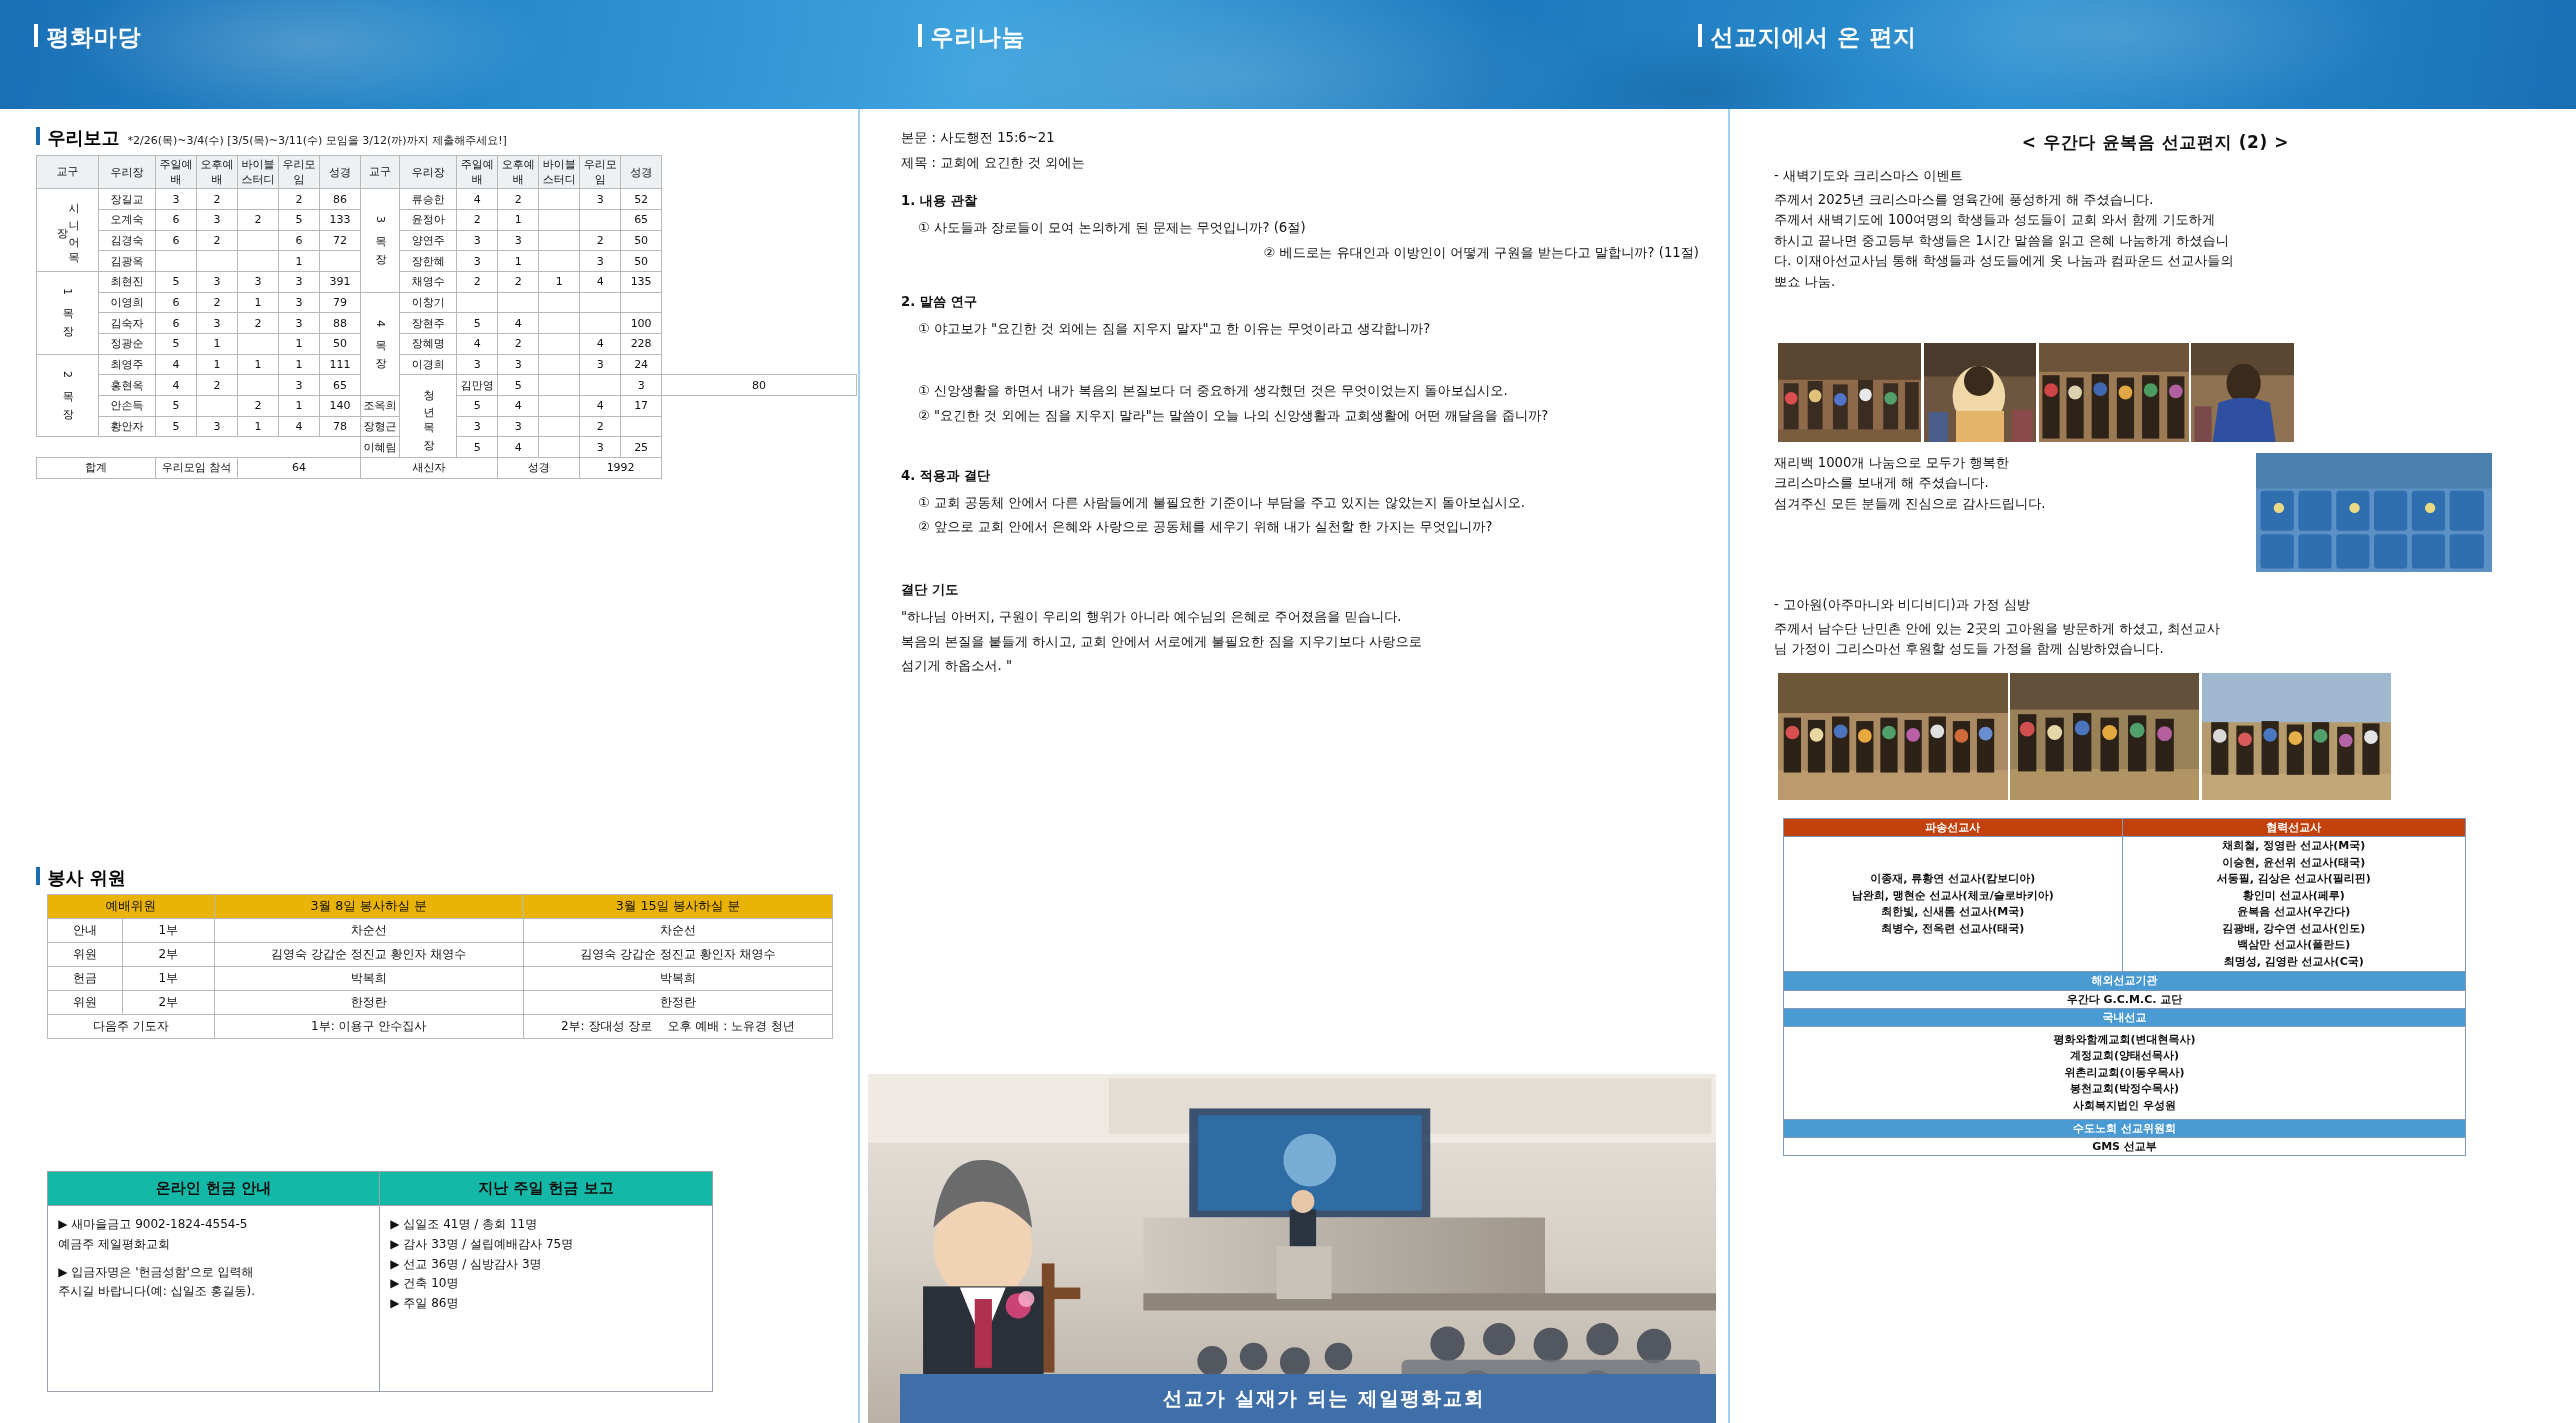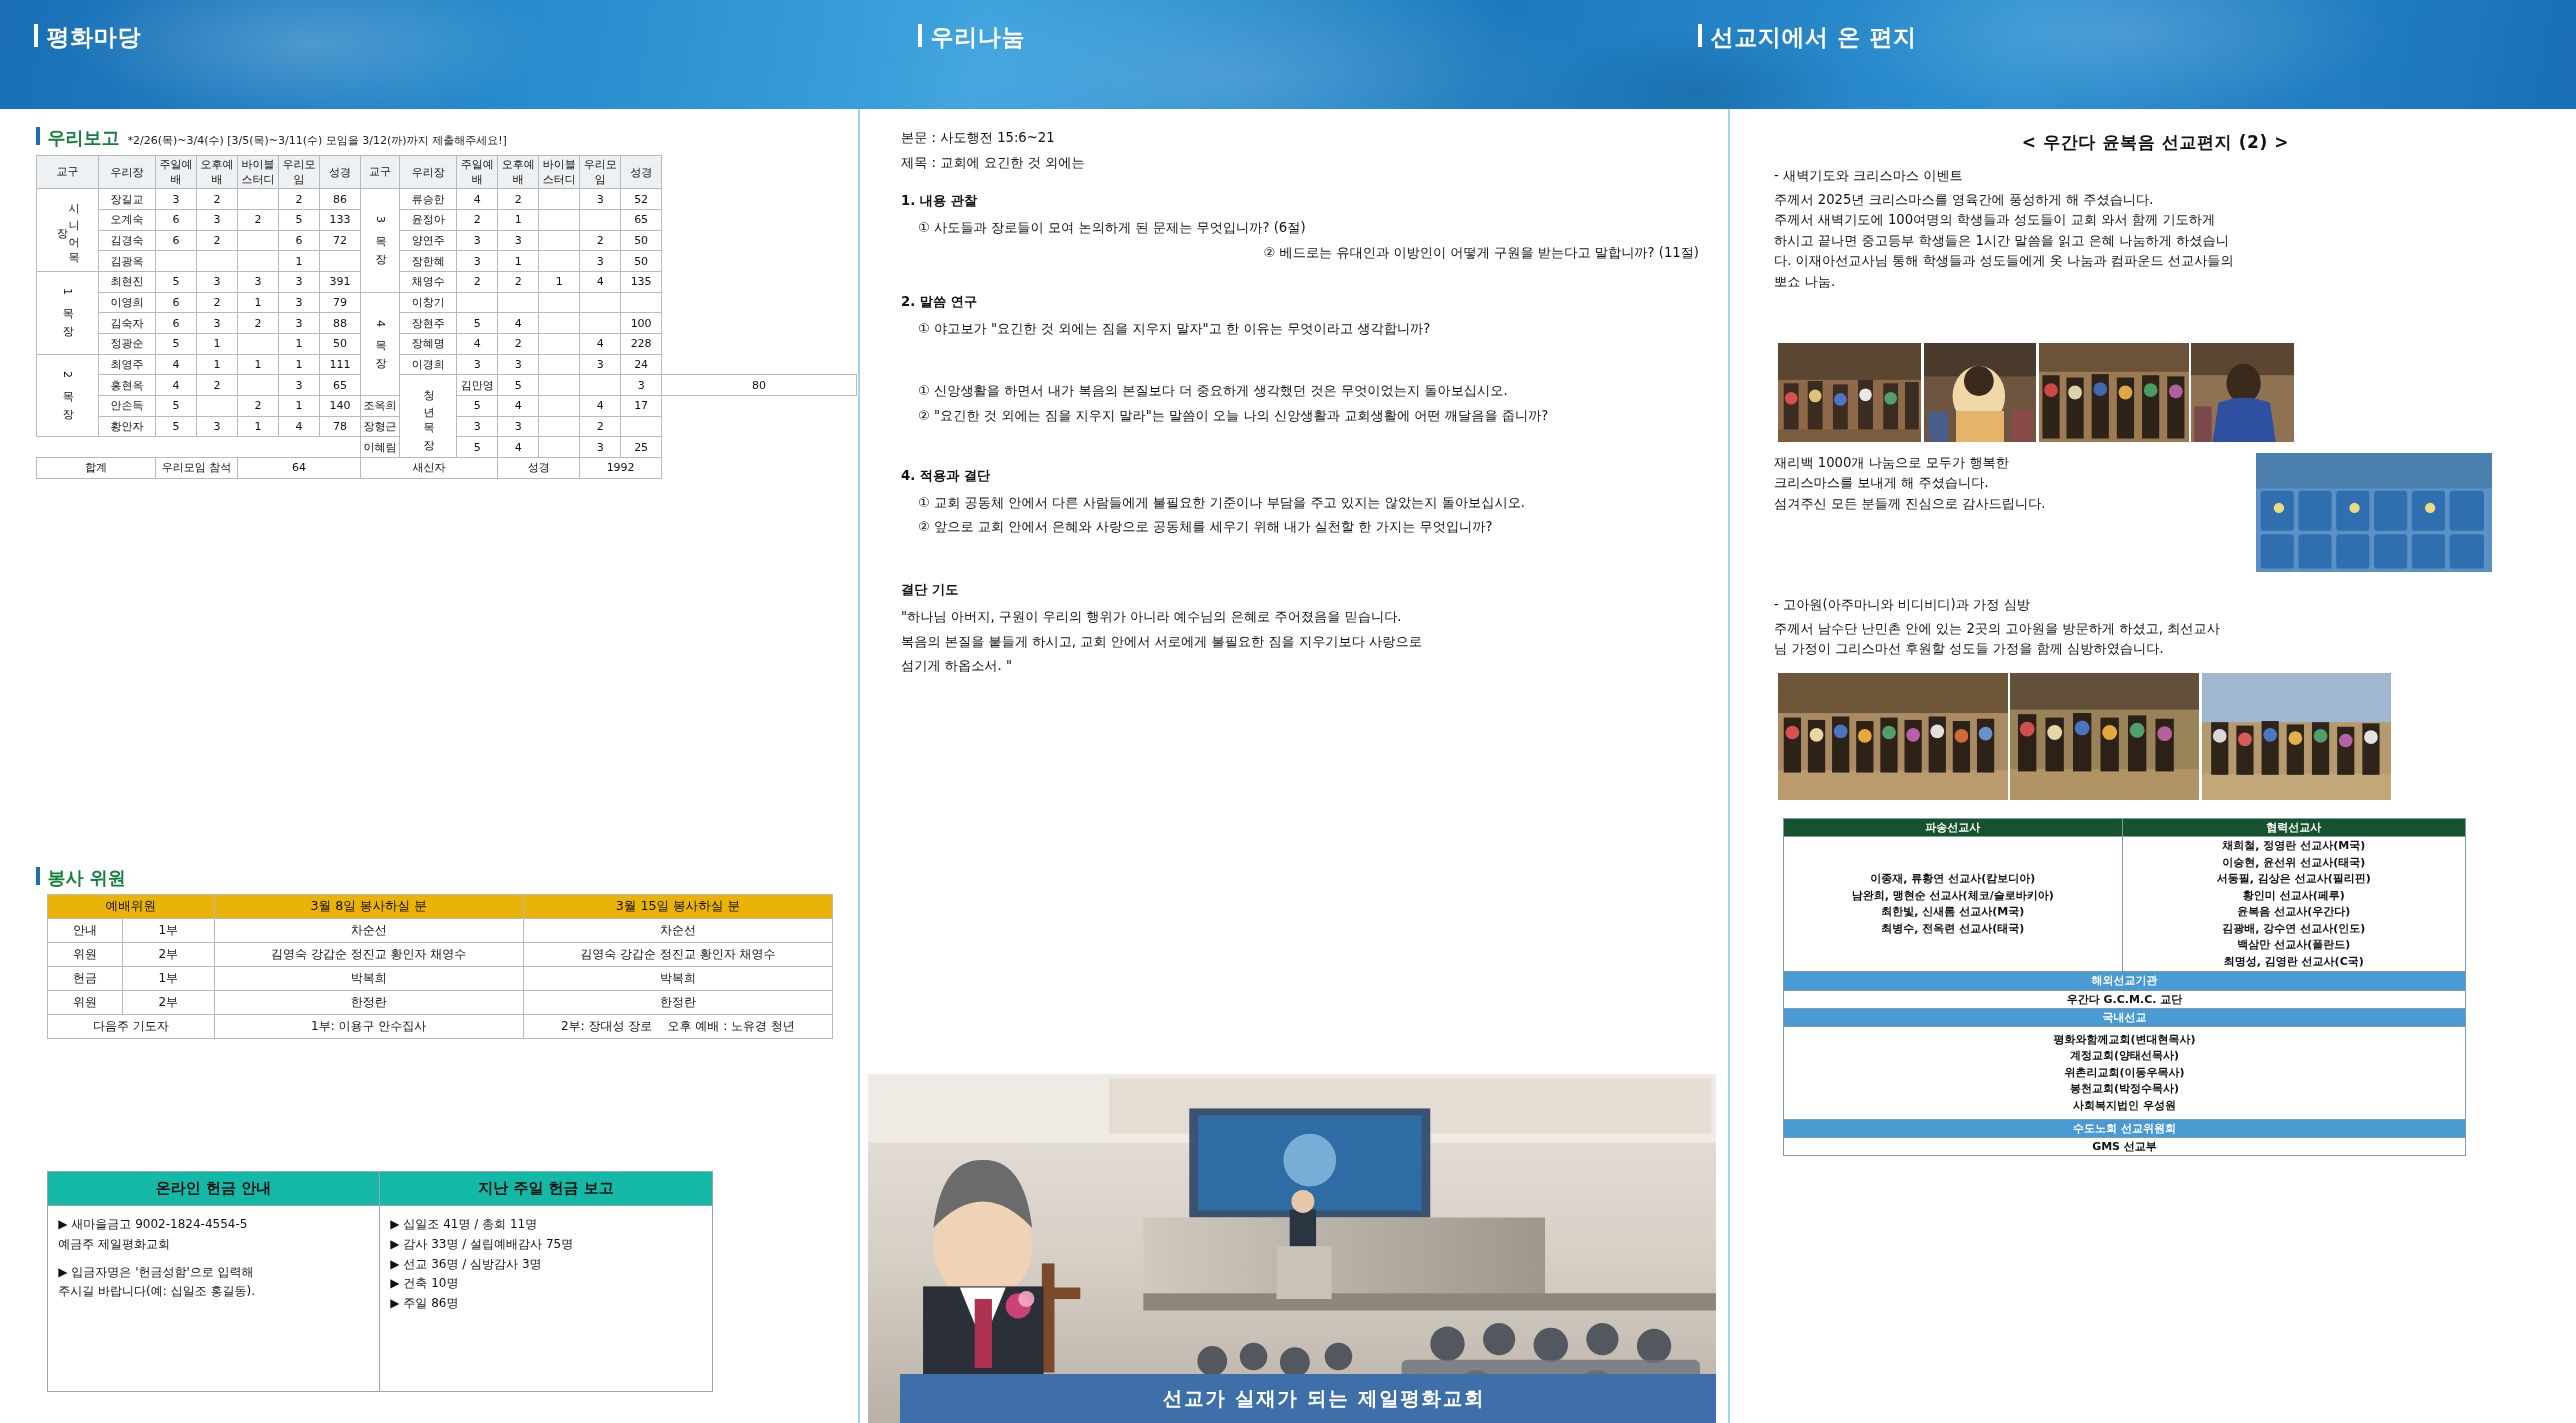--- a/index.html
+++ b/index.html
@@ -31,21 +31,21 @@
     padding-left:12.6px;
   }
   .hdr-title:before{
     content:""; position:absolute; left:0; top:2.3px; width:4px; height:23px; background:#fff;
   }
   
   .col-sep { position:absolute; width:1.7px; background:#9fd2ef; }
 
   
   .sec-head {
-    font-size:18px; font-weight:bold; color:#15803d; padding-left:11.5px; position:relative;
+    font-size:18px; font-weight:bold; color:#000000; padding-left:11.5px; position:relative;
   }
   .sec-head:before{
     content:""; position:absolute; left:0; top:1.1px; width:4px; height:18.4px; background:#1b6fb0;
   }
 
   
   table { border-collapse: collapse; }
   .tbl td, .tbl th { border:0.6px solid #b9b9b9; text-align:center; font-size:11px; padding:1.1px 1.7px; }
 
   
@@ -72,21 +72,21 @@
   .indent1 { padding-left:17px; }
   .indent2 { padding-left:33px; text-indent:-16px; }
 
   
   .right-title { text-align:center; font-size:17px; font-weight:bold; letter-spacing:0.6px; }
   .right-text { font-size:13.2px; line-height:1.55; }
 
   
   #mission-table { width:683px; }
   #mission-table td { border:0.6px solid #7f9ab5; text-align:center; }
-  .mt-head { background:#14532d; color:#fff; font-weight:bold; font-size:14.3px; padding:4.6px 0; }
+  .mt-head { background:#c2410c; color:#fff; font-weight:bold; font-size:14.3px; padding:4.6px 0; }
   .mt-cell { font-size:12px; line-height:1.5; padding:6.9px 3.4px; font-weight:bold; }
   .mt-single { font-size:12px; padding:4px 0; }
   .mt-sub { background:#4a9ad4; color:#fff; font-weight:bold; font-size:13.8px; padding:4px 0; }
 
   
   .photo { position:absolute; overflow:hidden; background:#cfd6db; }
 
   
   #sermon-photo {
     position:absolute; overflow:hidden;

